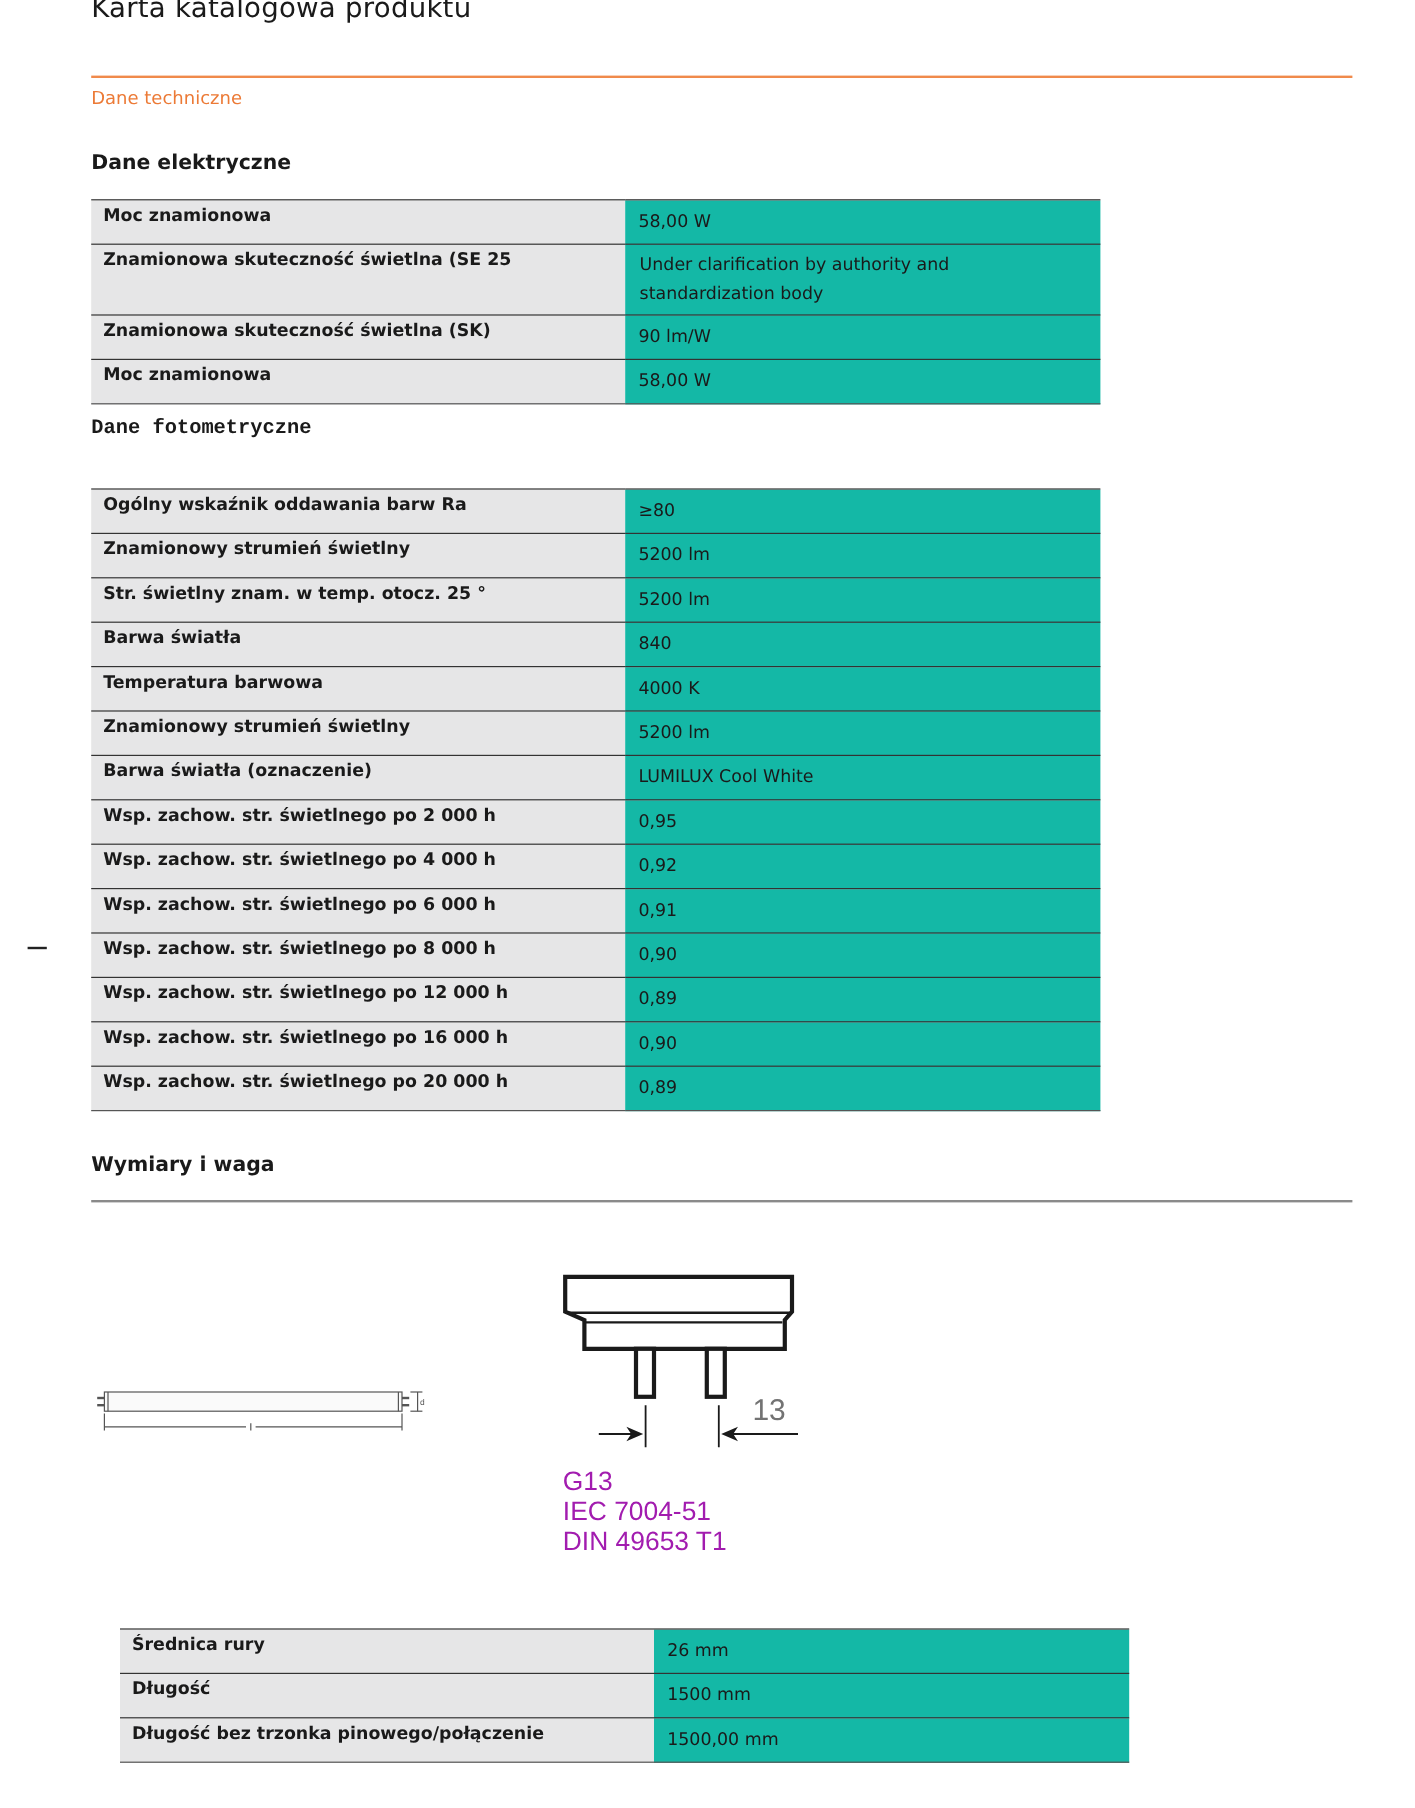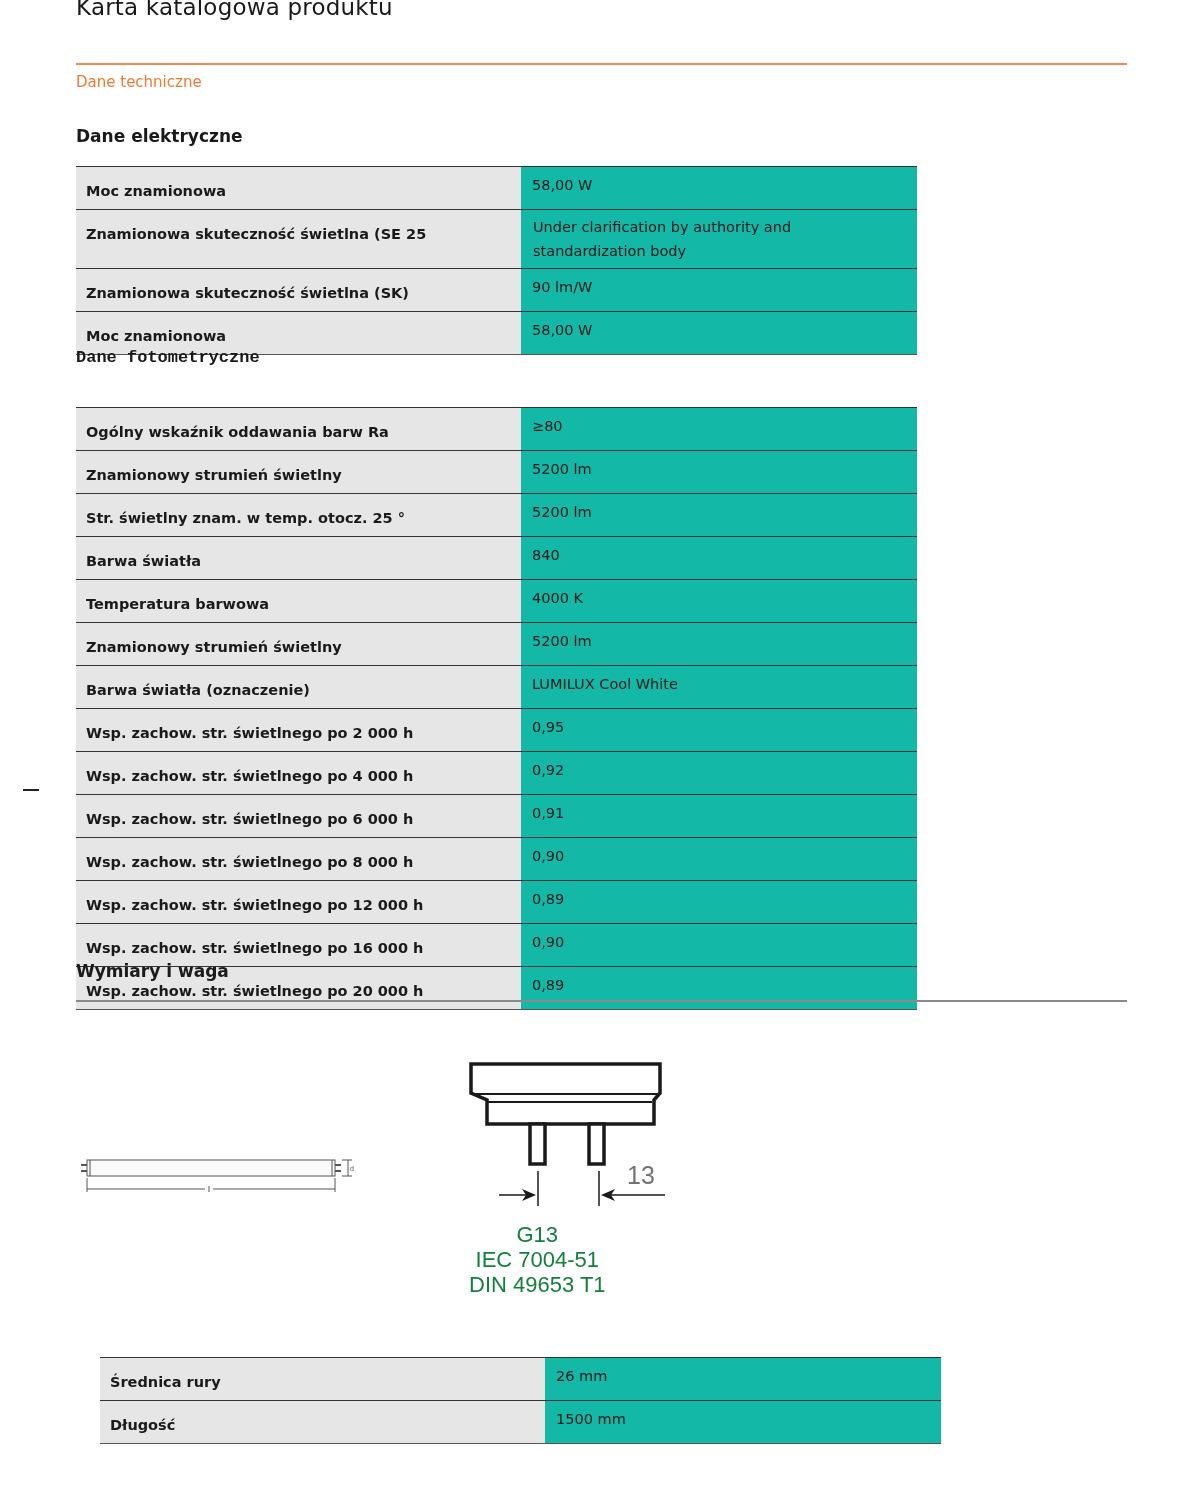--- a/index.html
+++ b/index.html
@@ -58,21 +58,21 @@
       vertical-align: top;
       border-top: 1.5px solid #333;
     }
     table.spec tr:last-child td {
       border-bottom: 1.5px solid #555;
     }
     table.spec td.label {
       width: 425px;
       background: #e6e6e7;
       font-weight: bold;
-      padding: 15px 10px 9px 10px;
+      padding: 4px 10px 9px 10px;
       line-height: 18px;
     }
     table.spec td.value {
       background: #14b8a6;
       padding: 9px 11px 9px 11px;
       line-height: 24px;
     }
     table.spec td.value.single {
       line-height: 18px;
     }
@@ -101,23 +101,22 @@
       position: absolute;
       left: 462px;
       top: 1058px;
     }
     .base-caption {
       position: absolute;
       left: 469px;
       top: 1222px;
       font-family: "Liberation Sans", sans-serif;
       font-size: 22px;
-      color: #15803d;
+      color: #a21caf;
       line-height: 25px;
-      text-align: center;
     }
     .dim-13 {
       position: absolute;
       left: 627px;
       top: 1161px;
       font-family: "Liberation Sans", sans-serif;
       font-size: 25px;
       color: #737373;
     }
   </style>
@@ -265,14 +264,18 @@
 <table class="spec" style="top:1357px;margin-left:24px;">
   <tbody>
       <tr>
         <td class="label">Średnica rury</td>
         <td class="value single">26 mm</td>
       </tr>
   <tr>
         <td class="label">Długość</td>
         <td class="value single">1500 mm</td>
       </tr>
+  <tr>
+        <td class="label">Długość bez trzonka pinowego/połączenie</td>
+        <td class="value single">1500,00 mm</td>
+      </tr>
 </tbody>
   </table>
 
 </body></html>

